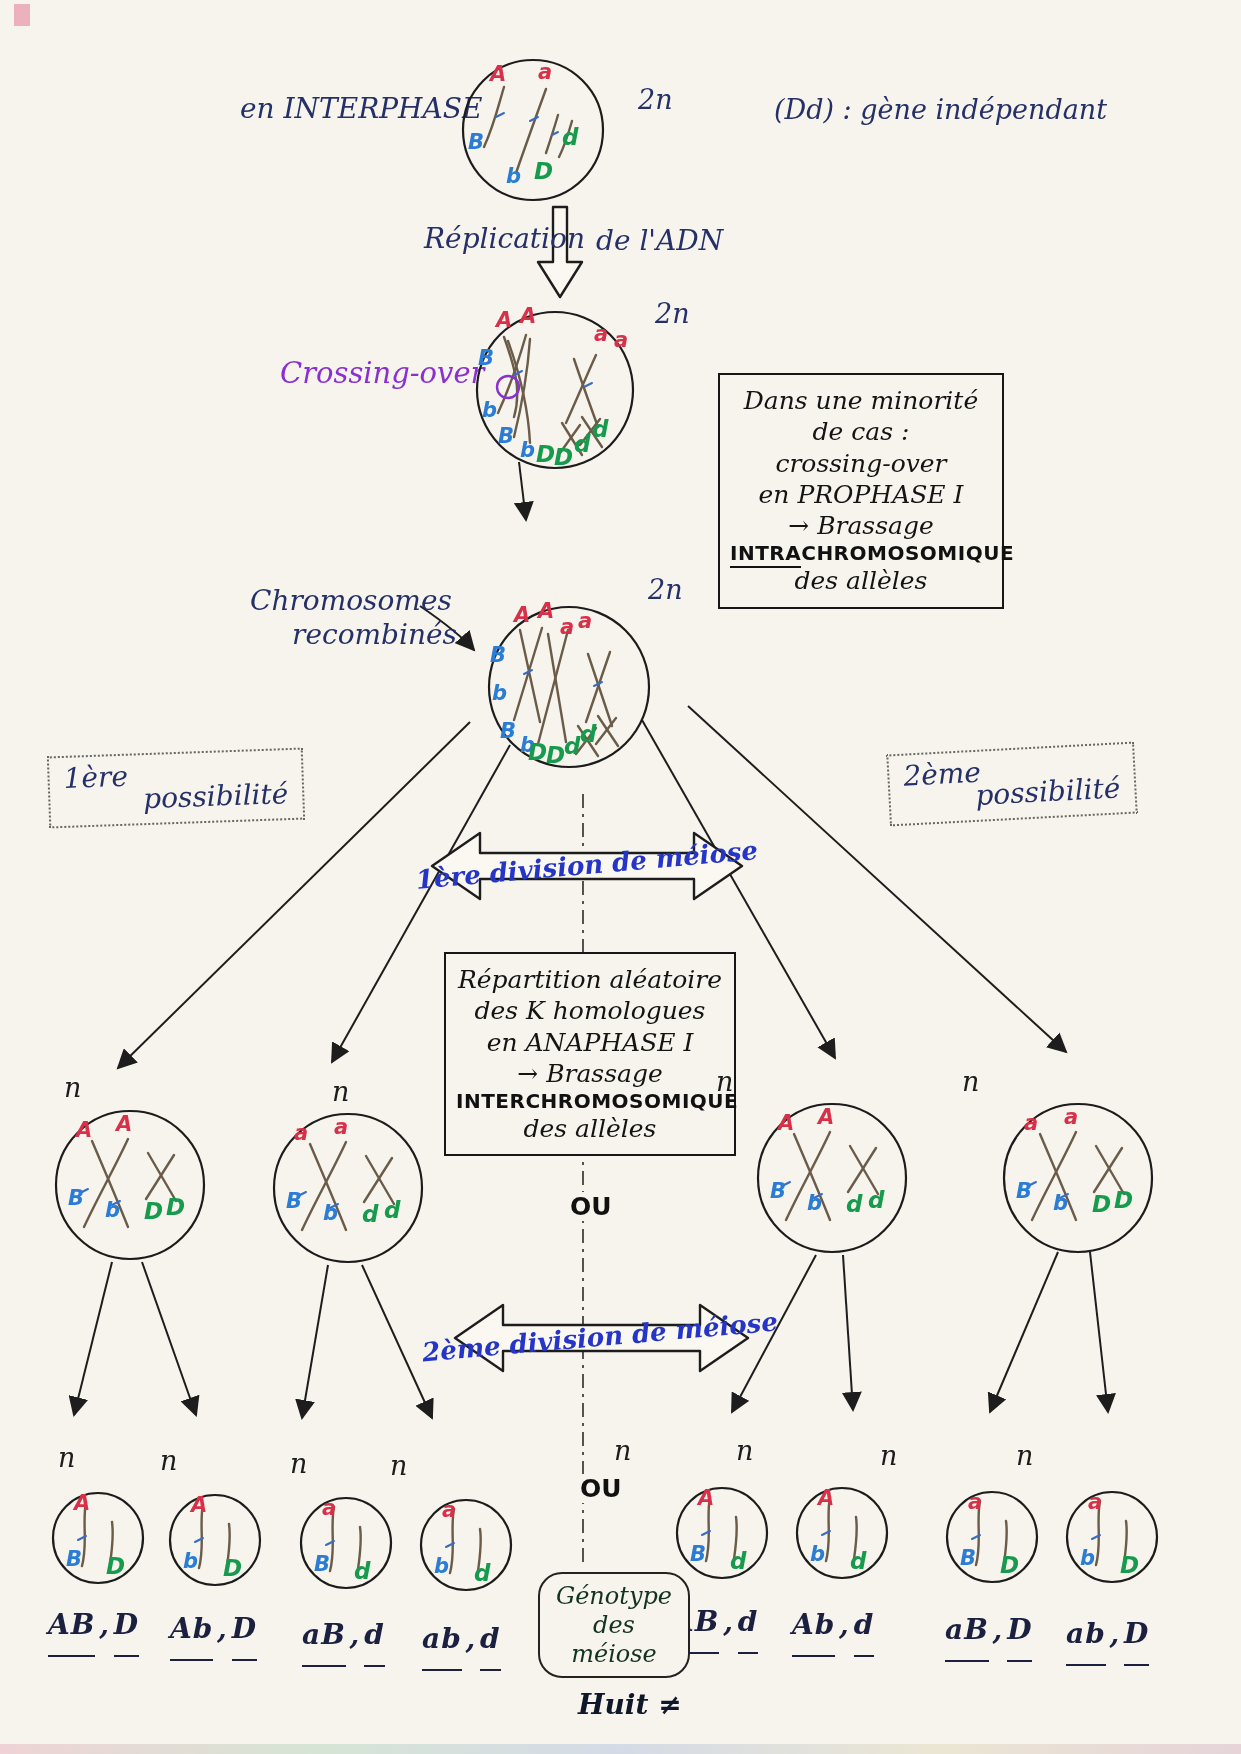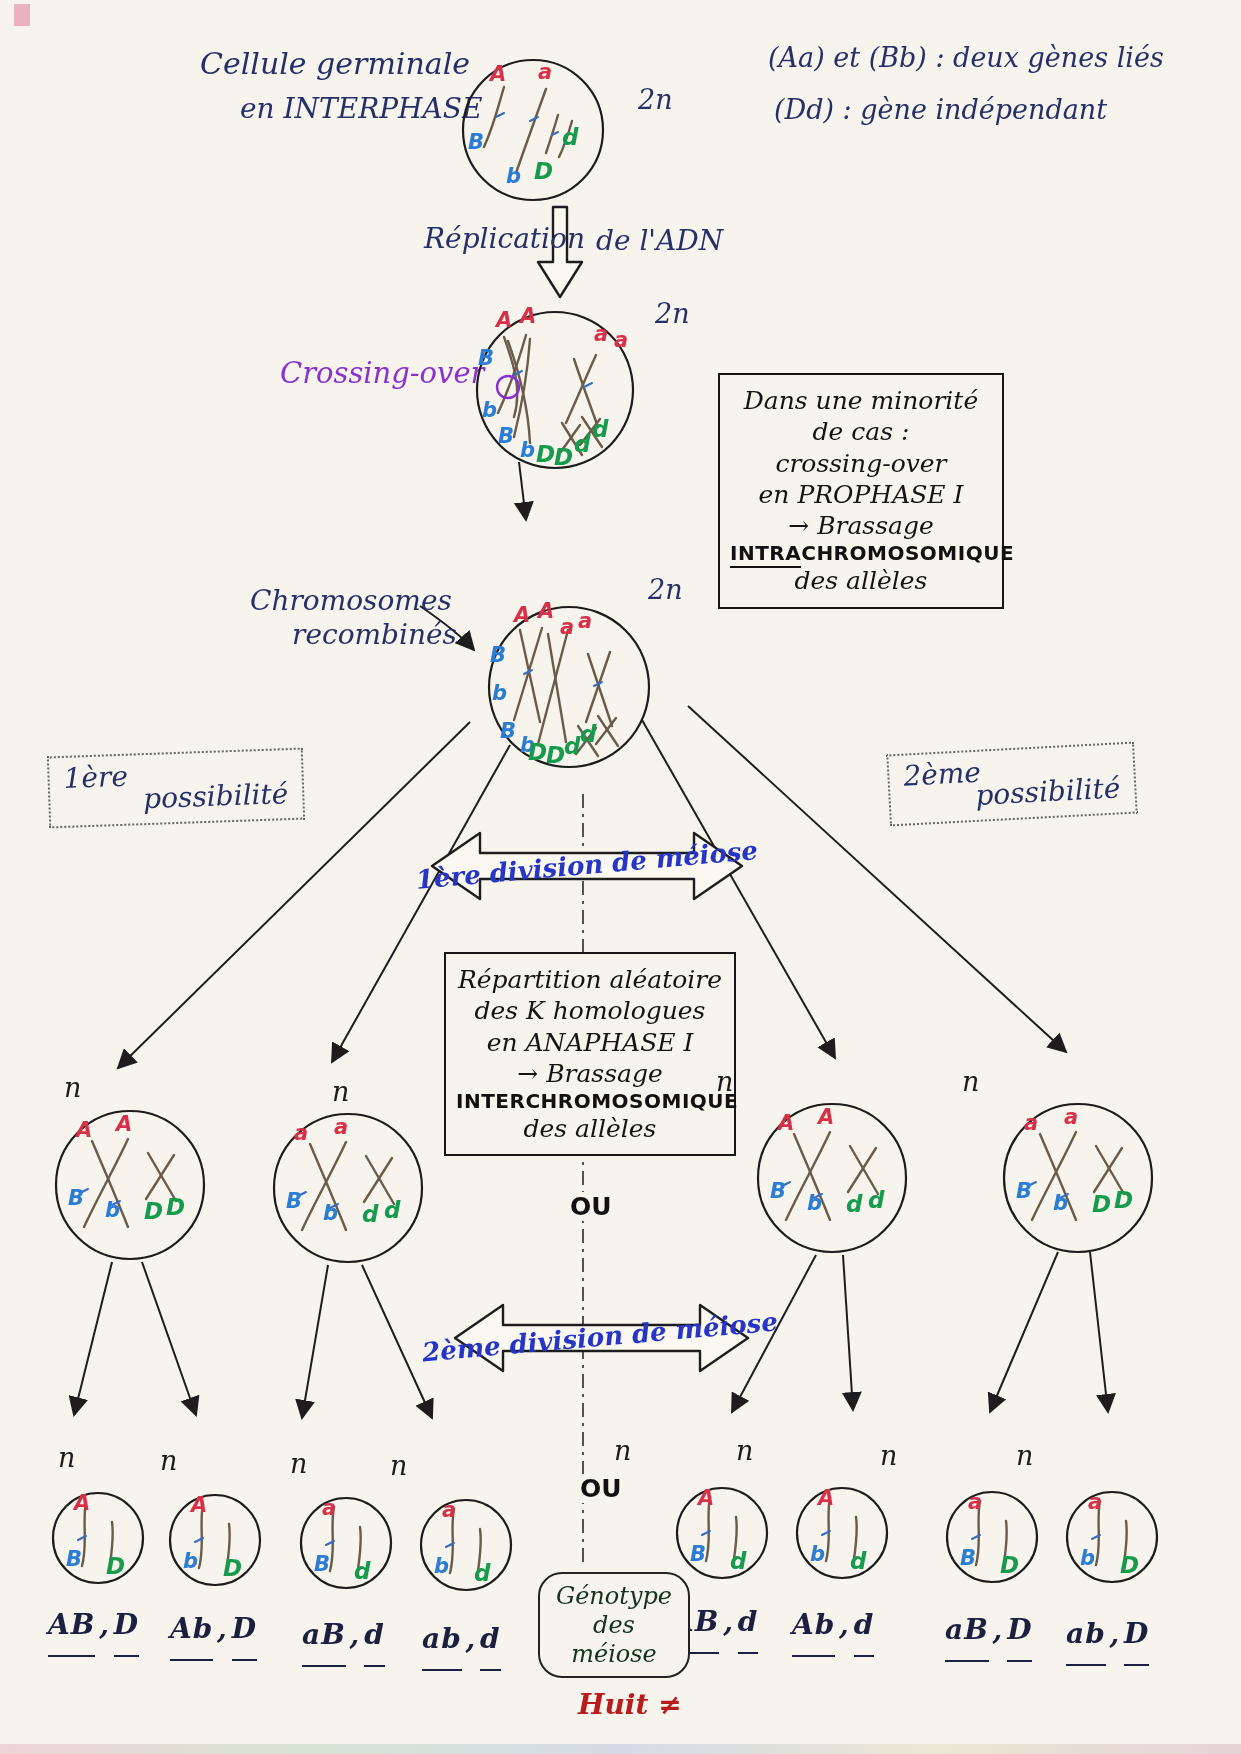--- a/index.html
+++ b/index.html
@@ -1,20 +1,20 @@
 <!DOCTYPE html>
 <html><head>
 <meta charset="utf-8">
 <style>
   html,body{margin:0;padding:0;background:#e8e6df;}
   .page{position:relative;width:1241px;height:1754px;background:#f6f4ec;overflow:hidden;
         font-family:"DejaVu Serif",serif;}
   .abs{position:absolute;}
   .hw{font-style:italic;color:#253069;}
-  .hwk{font-style:italic;color:#b91c1c;}
+  .hwk{font-style:italic;color:#0f172a;}
   .overlay{position:absolute;left:0;top:0;z-index:1;}
   .lay2{z-index:2;}
   
   .cellc{fill:none;stroke:#1c1c1c;stroke-width:2.2;}
   .chrom{fill:none;stroke:#6b5b49;stroke-width:2.4;stroke-linecap:round;}
   .tick{stroke:#3a6cc4;stroke-width:2;stroke-linecap:round;}
   .al{font-family:"DejaVu Sans",sans-serif;font-weight:700;font-size:21px;font-style:italic;}
   .red{fill:#d83048;} .blu{fill:#2a7cd4;}
   .grn{fill:#169a4c;font-weight:800;font-size:23px;}
   .purple-ring{fill:none;stroke:#8a2fd0;stroke-width:2.4;}
@@ -86,24 +86,22 @@
     <path class="thin-arrow" d="M362,1265 L432,1418"></path>
     <path class="thin-arrow" d="M816,1255 L732,1412"></path>
     <path class="thin-arrow" d="M843,1255 L853,1410"></path>
     <path class="thin-arrow" d="M1058,1252 L990,1412"></path>
     <path class="thin-arrow" d="M1090,1252 L1108,1412"></path>
 
     <path class="blockarrow" d="M455,1338 L503,1305 L503,1325 L700,1325 L700,1305 L748,1338 L700,1371 L700,1351 L503,1351 L503,1371 Z"></path>
     <text class="divtext" x="600" y="1346" transform="rotate(-5 600 1338)">2ème division de méiose</text>
   </svg>
 
-  <div class="abs hw lay2" style="left:200px;top:46px;font-size:30px;">Cellule germinale</div>
   <div class="abs hw lay2" style="left:240px;top:92px;font-size:28px;">en INTERPHASE</div>
   <div class="abs hw lay2" style="left:638px;top:84px;font-size:27px;">2n</div>
-  <div class="abs hw lay2" style="left:768px;top:42px;font-size:27px;">(Aa) et (Bb) : deux gènes liés</div>
   <div class="abs hw lay2" style="left:774px;top:94px;font-size:27px;">(Dd) : gène indépendant</div>
 
   <svg class="abs lay2" style="left:458px;top:55px;" width="150" height="150">
     <circle class="cellc" cx="75" cy="75" r="70"></circle>
     <path class="chrom" d="M46,32 C40,52 36,70 26,92"></path>
     <path class="chrom" d="M88,34 C80,56 72,78 58,118"></path>
     <path class="chrom" d="M100,60 C96,74 92,86 88,98"></path>
     <path class="chrom" d="M114,66 C110,80 106,92 101,102"></path>
     <line class="tick" x1="38" y1="62" x2="46" y2="58"></line>
     <line class="tick" x1="72" y1="66" x2="80" y2="62"></line>

